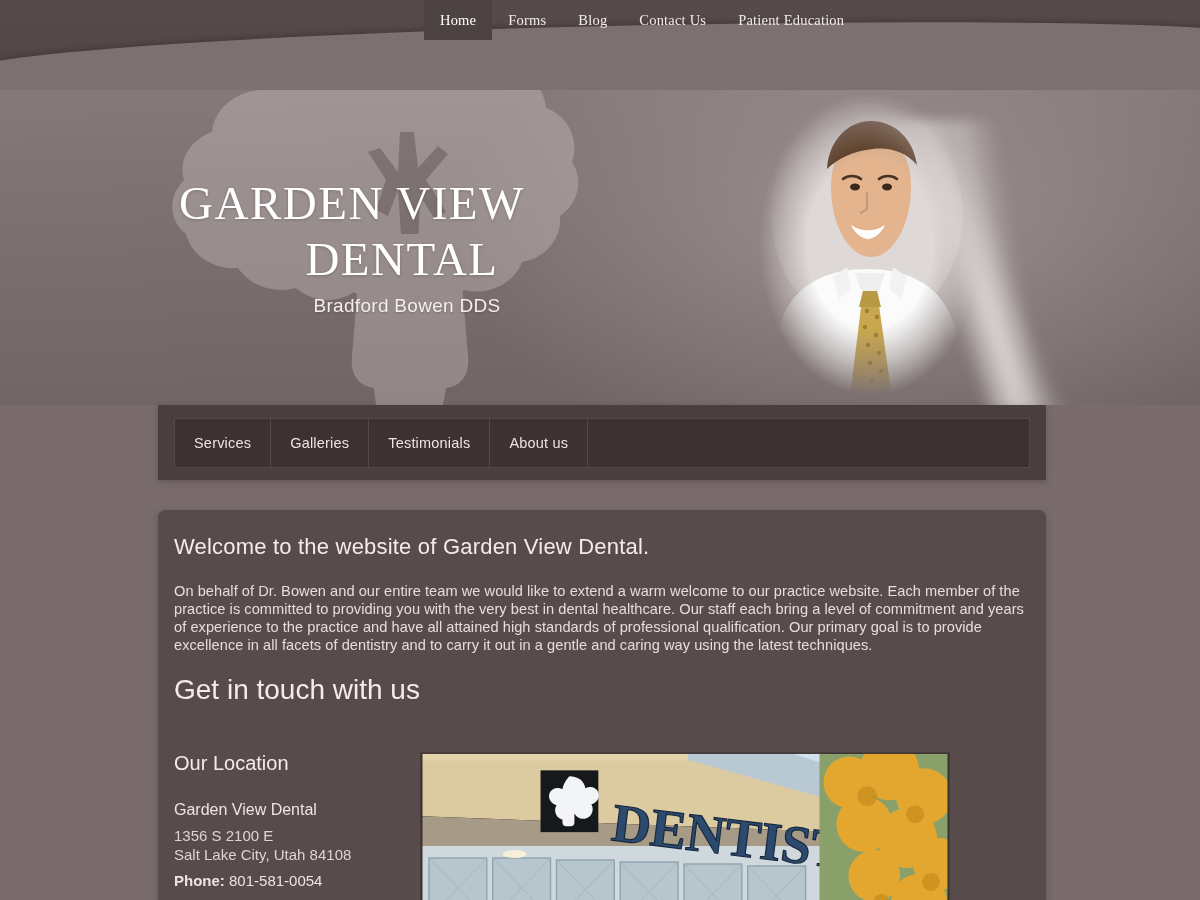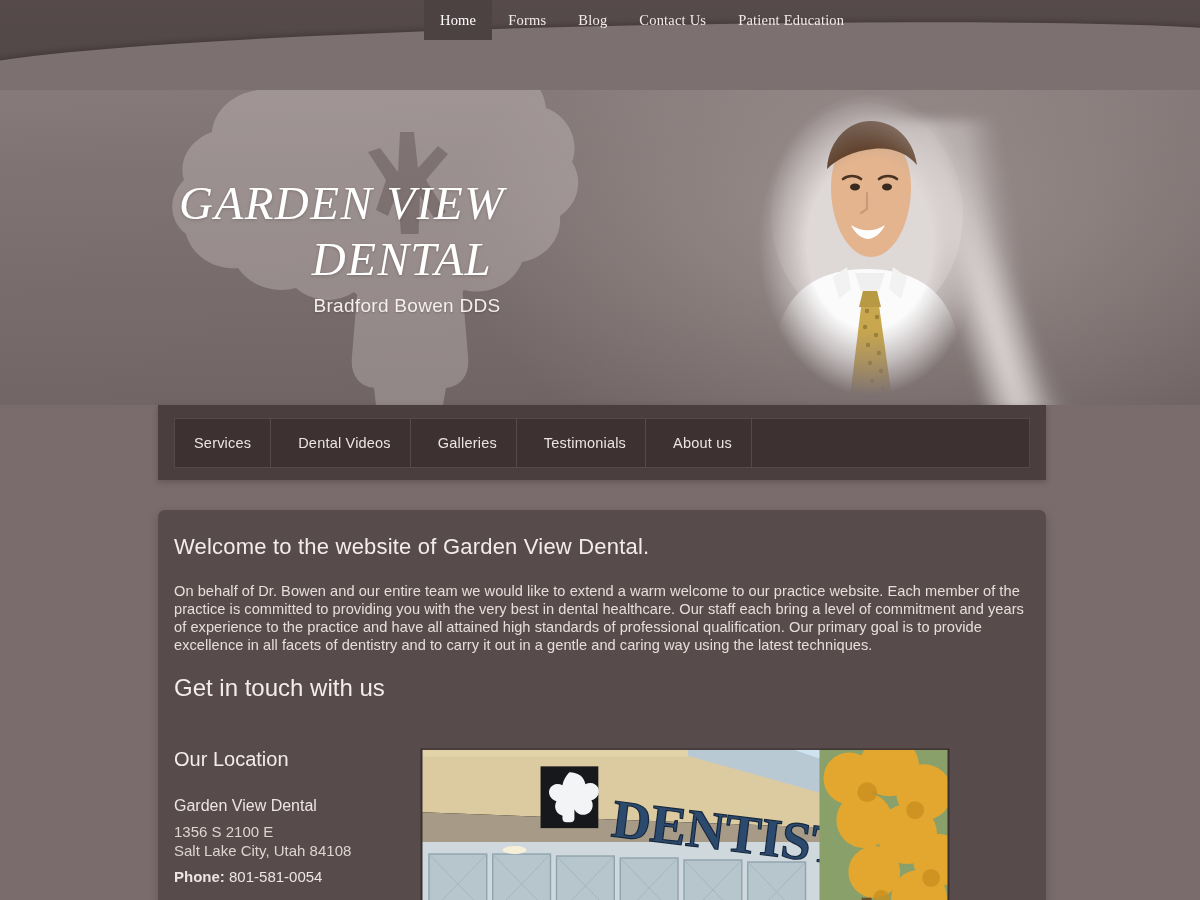--- a/index.html
+++ b/index.html
@@ -55,21 +55,20 @@
   
   .tree{position:absolute;left:150px;top:-18px;width:520px;height:400px;opacity:.30;}
   .tree svg{width:100%;height:100%;display:block;}
 
   .brand{position:absolute;left:175px;top:135px;width:520px;z-index:4;}
   .brand .l1,.brand .l2{
     font-family:"Liberation Serif", serif;
     font-weight:400;color:#ffffff;
     font-size:47px;line-height:56px;letter-spacing:1.5px;
     text-shadow:0 1px 3px rgba(60,45,45,.30);
-    font-style:italic;
   }
   .brand .l1{text-align:left;padding-left:4px;}
   .brand .l2{text-align:center;padding-right:66px;}
   .brand .sub{
     margin-top:8px;text-align:center;padding-right:56px;
     font-size:19px;color:#f4efee;letter-spacing:.3px;
     text-shadow:0 1px 2px rgba(60,45,45,.30);
   }
 
   
@@ -82,21 +81,21 @@
 
   
   .menuwrap{
     position:absolute;left:158px;top:405px;width:888px;height:75px;
     background:#4a3e3e;z-index:6;
     box-shadow:0 2px 6px rgba(45,33,33,.30);
   }
   .menubar{
     position:absolute;left:16px;top:13px;width:856px;height:50px;
     background:#3d3131;border:1px solid #57494a;box-sizing:border-box;
-    display:flex;align-items:stretch;gap:8px;
+    display:flex;align-items:stretch;
   }
   .menubar a{
     display:flex;align-items:center;justify-content:center;
     color:#ece4e2;text-decoration:none;font-size:14.5px;
     padding:0 19px;border-right:1px solid #57494a;white-space:nowrap;
     letter-spacing:.2px;
   }
   .menubar .filler{flex:1;}
 
   
@@ -108,21 +107,21 @@
   }
   .h-welcome{
     font-size:22px;font-weight:400;color:#f3ecea;margin:6px 0 0 0;
     letter-spacing:.2px;
   }
   .bodytext{
     margin:22px 0 0 0;font-size:14.6px;line-height:18px;
     color:#e6dedb;letter-spacing:.05px;max-width:855px;
   }
   .h-touch{
-    font-size:24px;font-weight:400;color:#f3ecea;margin:20px 0 0 0;
+    font-size:28px;font-weight:400;color:#f3ecea;margin:20px 0 0 0;
   }
   .cols{display:flex;margin-top:46px;}
   .col-left{width:240px;flex:none;}
   .h-loc{font-size:20px;font-weight:400;color:#f3ecea;margin:0;}
   .practice{font-size:16px;color:#ece5e3;margin:26px 0 0 0;}
   .addr{font-size:15px;line-height:19px;color:#ded5d2;margin:7px 0 0 0;}
   .phone{font-size:15px;color:#ece5e3;margin:8px 0 0 0;}
   .phone b{font-weight:700;}
   .photo{
     width:530px;height:225px;flex:none;margin-left:6px;overflow:hidden;
@@ -194,21 +193,20 @@
         <path d="M88 84c5-4 13-4 18 0M124 84c5-4 13-4 18 0" stroke="#4a3322" stroke-width="2.6" fill="none" stroke-linecap="round"></path>
         <path d="M112 98v16l-6 4" stroke="#c79b77" stroke-width="2.2" fill="none" stroke-linecap="round"></path>
         <path d="M96 130c10 7 24 7 34 0-4 9-12 14-17 14s-13-5-17-14z" fill="#fdfdfd"></path>
       </svg>
     </div>
   </div>
 
   <div class="menuwrap">
     <div class="menubar">
       <a href="#">Services</a>
-      <a href="#">Dental Videos</a>
       <a href="#">Galleries</a>
       <a href="#">Testimonials</a>
       <a href="#">About us</a>
       <div class="filler"></div>
     </div>
   </div>
 
   <div class="content">
 
     <h1 class="h-welcome">Welcome to the website of Garden View Dental.</h1>

